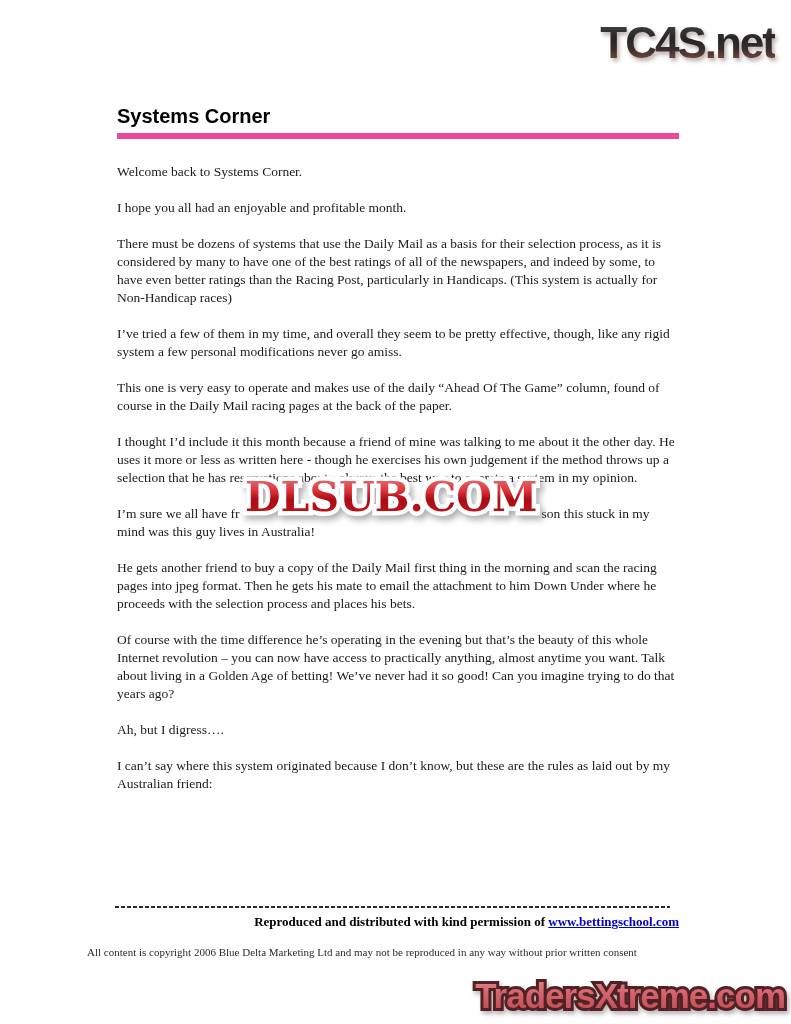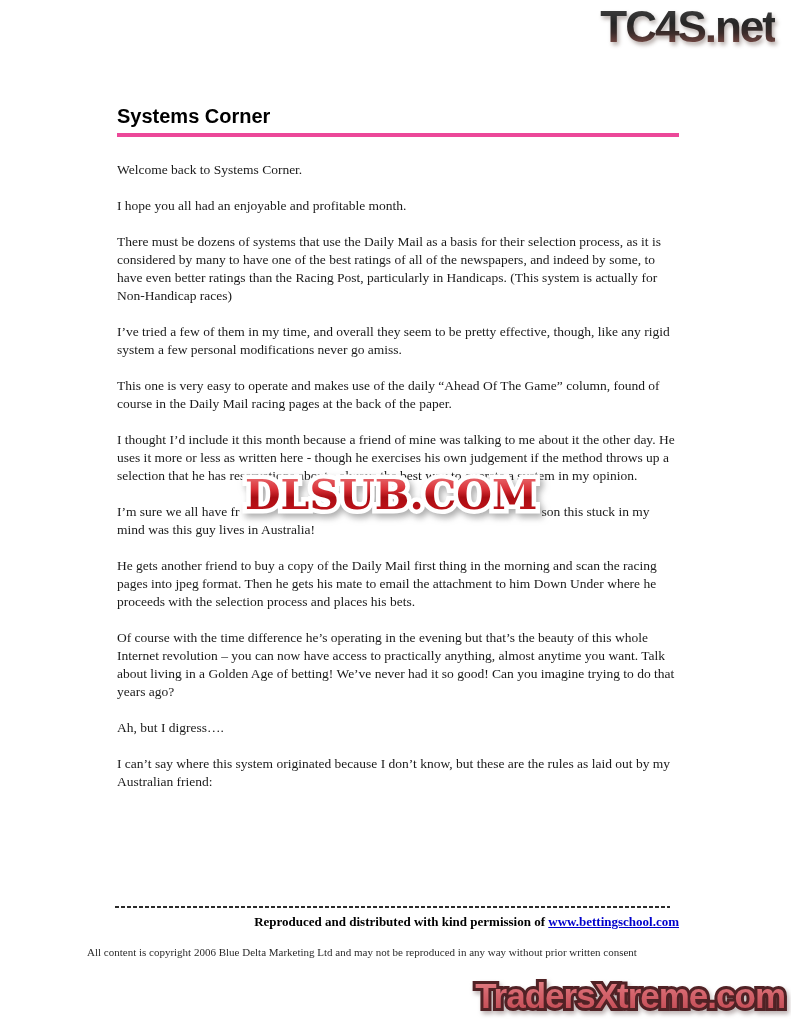--- a/index.html
+++ b/index.html
@@ -7,39 +7,39 @@
     position:relative;
     width:791px; height:1024px;
     background:#ffffff;
     overflow:hidden;
     font-family:"Liberation Serif", serif;
     color:#1a1a1a;
   }
 
   
   .tc4s {
-    position:absolute; top:2px; right:16px;
+    position:absolute; top:18px; right:16px;
     font-family:"Liberation Sans", sans-serif;
     font-weight:700; font-size:44px; letter-spacing:-2px;
     background:linear-gradient(180deg,#4a4a4a 0%,#262626 42%,#3a2c2a 62%,#7c4b46 86%,#a3837d 100%);
     -webkit-background-clip:text; background-clip:text;
     -webkit-text-fill-color:transparent; color:transparent;
     filter:drop-shadow(2px 3px 2px rgba(90,70,65,0.45));
   }
 
   
   .content {
     position:absolute; left:117px; top:104px; width:562px;
     font-size:13.5px; line-height:18px;
   }
   .title {
     font-family:"Liberation Sans", sans-serif;
     font-weight:700; font-size:20px; line-height:24px;
     color:#000;
-    border-bottom:4px solid #ec4899;
+    border-bottom:6px solid #ec4899;
     padding-bottom:5px;
     margin:0 0 24px 0;
   }
   .content p { margin:0 0 18px 0; }
 
   
   .wm-paragraph { position:relative; }
   .wm-gap { display:inline-block; width:302px; }
   .watermark {
     position:absolute; left:128px; top:-31px;

